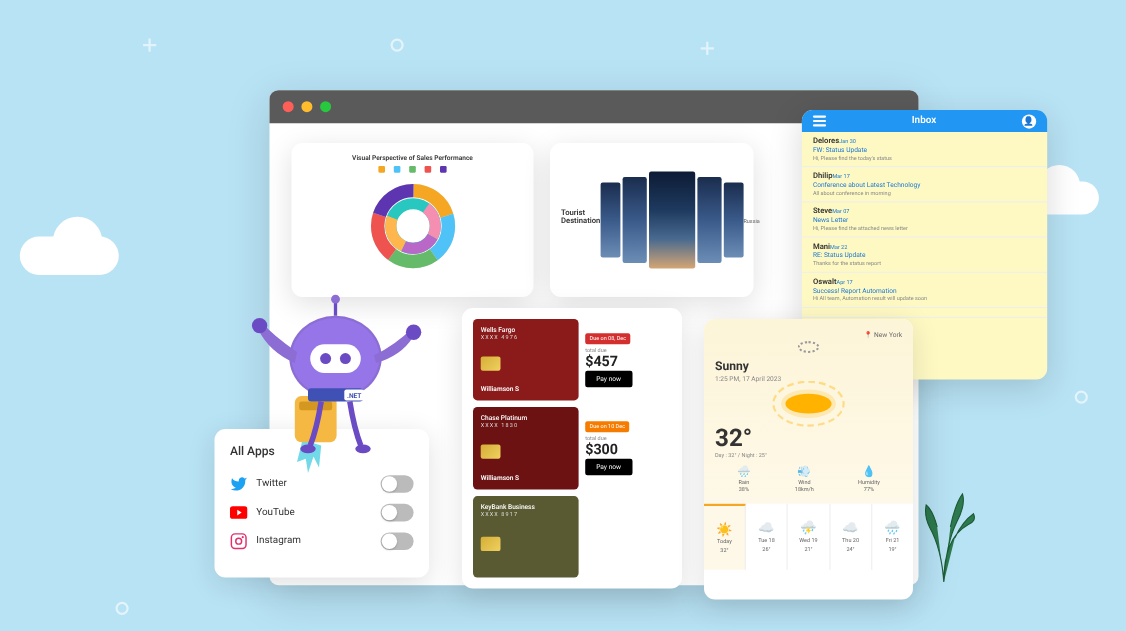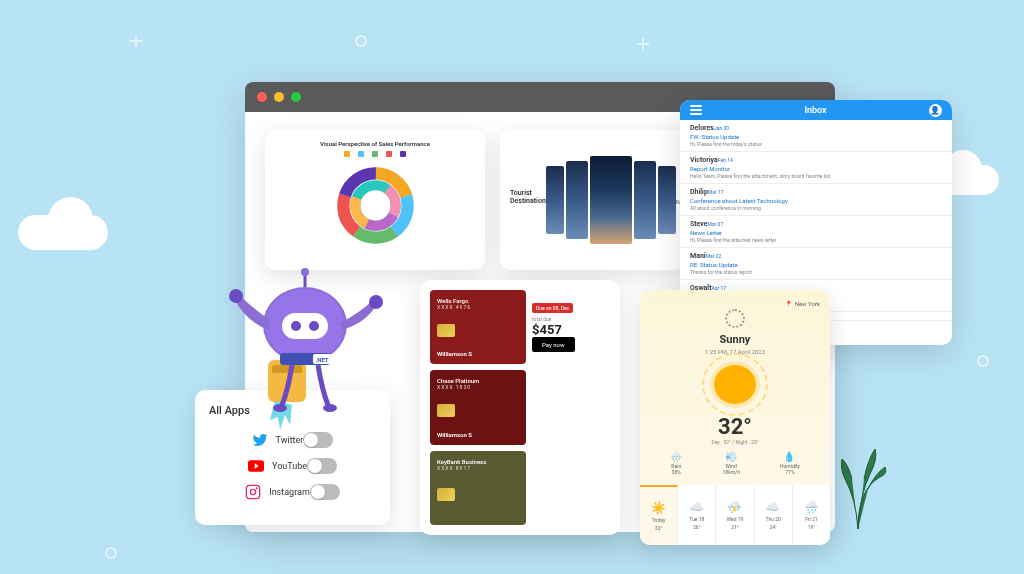--- a/index.html
+++ b/index.html
@@ -43,38 +43,38 @@
 .tourist-card{position:absolute;left:500px;top:130px;width:185px;height:140px;background:#fff;border-radius:10px;box-shadow:0 6px 25px rgba(0,0,0,.12);padding:10px;display:flex;flex-direction:row;align-items:center}
 .tourist-title{font-size:7px;font-weight:600;color:#333;margin-bottom:6px}
 .gallery{display:flex;gap:2px;align-items:center;justify-content:center;flex:1}
 .gimg{background:linear-gradient(180deg,#1a2d4e 0%,#3a5a8a 50%,#6b8db5 100%);border-radius:2px}
 .gimg.s{width:18px;height:68px}
 .gimg.m{width:22px;height:78px}
 .gimg.l{width:42px;height:88px;background:linear-gradient(180deg,#0d1b35 0%,#1e3a5f 40%,#4a6a8f 70%,#d4a574 100%)}
 .gallery-label{font-size:5px;color:#666;margin-top:4px}
 
 
-.inbox-card{position:absolute;right:72px;top:100px;width:272px;height:245px;background:#ffffff;border-radius:10px;box-shadow:0 8px 30px rgba(0,0,0,.15)}
+.inbox-card{position:absolute;right:72px;top:100px;width:223px;height:245px;background:#fef9c3;border-radius:10px;box-shadow:0 8px 30px rgba(0,0,0,.15)}
 .inbox-head{height:20px;background:#2196f3;border-radius:10px 10px 0 0;display:flex;align-items:center;justify-content:space-between;padding:0 10px}
 .inbox-head-title{color:#fff;font-size:9px;font-weight:600}
 .inbox-body{padding:0;overflow:hidden;height:225px}
 .msg{padding:4px 10px;border-bottom:1px solid #eee}
 .msg-top{display:flex;justify-content:flex-start;align-items:baseline}
 .msg-sender{font-size:7px;font-weight:600;color:#333}
 .msg-date{font-size:5px;color:#1976d2}
 .msg-subj{font-size:6px;color:#1976d2;margin-top:1px}
 .msg-prev{font-size:5px;color:#888;margin-top:1px;white-space:nowrap;overflow:hidden;text-overflow:ellipsis}
 
 
 .robot{position:absolute;left:220px;top:245px;width:170px;height:185px;z-index:5}
 
 
 .apps-card{position:absolute;left:195px;top:390px;width:195px;height:135px;background:#fff;border-radius:10px;box-shadow:0 6px 25px rgba(0,0,0,.12);padding:14px}
 .apps-title{font-size:11px;font-weight:500;color:#333;margin-bottom:10px}
-.app-row{display:flex;align-items:center;justify-content:center;padding:5px 0}
+.app-row{display:flex;align-items:center;justify-content:space-between;padding:5px 0}
 .app-left{display:flex;align-items:center;gap:8px}
 .app-icon{width:16px;height:16px}
 .app-name{font-size:9px;color:#333}
 .toggle{width:30px;height:16px;background:#bbb;border-radius:10px;position:relative}
 .toggle::after{content:'';position:absolute;width:14px;height:14px;background:#fff;border-radius:50%;top:1px;left:1px;box-shadow:0 1px 2px rgba(0,0,0,.2)}
 
 
 .bills-card{position:absolute;left:420px;top:280px;width:200px;height:255px;background:#fff;border-radius:10px;box-shadow:0 6px 25px rgba(0,0,0,.12);padding:10px;display:flex;flex-direction:column;gap:6px}
 .bill-row{display:flex;gap:6px;height:75px}
 .ccard{width:96px;border-radius:4px;padding:7px;display:flex;flex-direction:column;justify-content:space-between}
@@ -89,21 +89,21 @@
 .due-tag{font-size:5px;color:#fff;padding:2px 4px;border-radius:2px;display:inline-block;width:fit-content}
 .due-tag.rd{background:#d32f2f}
 .due-tag.or{background:#f57c00}
 .due-tag.gr{background:#388e3c}
 .bill-label{font-size:5px;color:#888;margin-top:3px}
 .bill-amt{font-size:13px;font-weight:700;color:#222}
 .pay-btn{background:#000;color:#fff;font-size:6px;padding:4px 10px;border:none;border-radius:2px;width:fit-content}
 
 
 .weather-card{position:absolute;left:640px;top:290px;width:190px;height:255px;background:#fff;border-radius:10px;box-shadow:0 6px 25px rgba(0,0,0,.12);overflow:hidden}
-.weather-top{height:195px;background:linear-gradient(180deg,#fdf5d8 0%,#fef8e8 100%);padding:10px;display:flex;flex-direction:column;align-items:center}
+.weather-top{height:168px;background:linear-gradient(180deg,#fdf5d8 0%,#fef8e8 100%);padding:10px;display:flex;flex-direction:column;}
 .w-loc{font-size:6px;color:#666;align-self:flex-end}
 .w-dial{width:20px;height:20px;border:2px dotted #999;border-radius:50%;margin:2px auto}
 .w-cond{font-size:11px;font-weight:700;color:#333;margin-top:3px}
 .w-time{font-size:6px;color:#888;margin-top:2px}
 .sun{width:42px;height:42px;background:#ffb300;border-radius:50%;margin:10px auto;box-shadow:0 0 0 4px rgba(255,179,0,.2);position:relative}
 .sun::before{content:'';position:absolute;inset:-12px;background:radial-gradient(circle,transparent 55%,transparent 55%);border:2px dashed rgba(255,179,0,.4);border-radius:50%}
 .w-temp{font-size:22px;font-weight:700;color:#333}
 .w-dn{font-size:5px;color:#888}
 .w-stats{display:flex;justify-content:space-around;width:100%;margin-top:6px}
 .w-stat{display:flex;flex-direction:column;align-items:center;font-size:5px;color:#666}
@@ -194,28 +194,20 @@
       <div class="msg">
         <div class="msg-top">
           <span class="msg-sender">Delores</span>
           <span class="msg-date">Jan 30</span>
         </div>
         <div class="msg-subj">FW: Status Update</div>
         <div class="msg-prev">Hi, Please find the today's status</div>
       </div>
       <div class="msg">
         <div class="msg-top">
-          <span class="msg-sender">Victoriya</span>
-          <span class="msg-date">Feb 14</span>
-        </div>
-        <div class="msg-subj">Report Monitor</div>
-        <div class="msg-prev">Hello Team, Please find the attachment, story board favorite list</div>
-      </div>
-      <div class="msg">
-        <div class="msg-top">
           <span class="msg-sender">Dhilip</span>
           <span class="msg-date">Mar 17</span>
         </div>
         <div class="msg-subj">Conference about Latest Technology</div>
         <div class="msg-prev">All about conference in morning</div>
       </div>
       <div class="msg">
         <div class="msg-top">
           <span class="msg-sender">Steve</span>
           <span class="msg-date">Mar 07</span>
@@ -334,20 +326,28 @@
       </div>
     </div>
     <div class="bill-row">
       <div class="ccard darkred">
         <div>
           <div class="c-bank">Chase Platinum</div>
           <div class="c-num">XXXX 1830</div>
         </div>
         <div class="c-chip"></div>
         <div class="c-holder">Williamson S</div>
+      </div>
+      <div class="bill-info">
+        <div class="due-tag or">Due on 10 Dec</div>
+        <div>
+          <div class="bill-label">total due</div>
+          <div class="bill-amt">$300</div>
+        </div>
+        <button class="pay-btn">Pay now</button>
       </div>
     </div>
     <div class="bill-row">
       <div class="ccard olive">
         <div>
           <div class="c-bank">KeyBank Business</div>
           <div class="c-num">XXXX 8917</div>
         </div>
         <div class="c-chip"></div>
         <div class="c-holder"></div>

